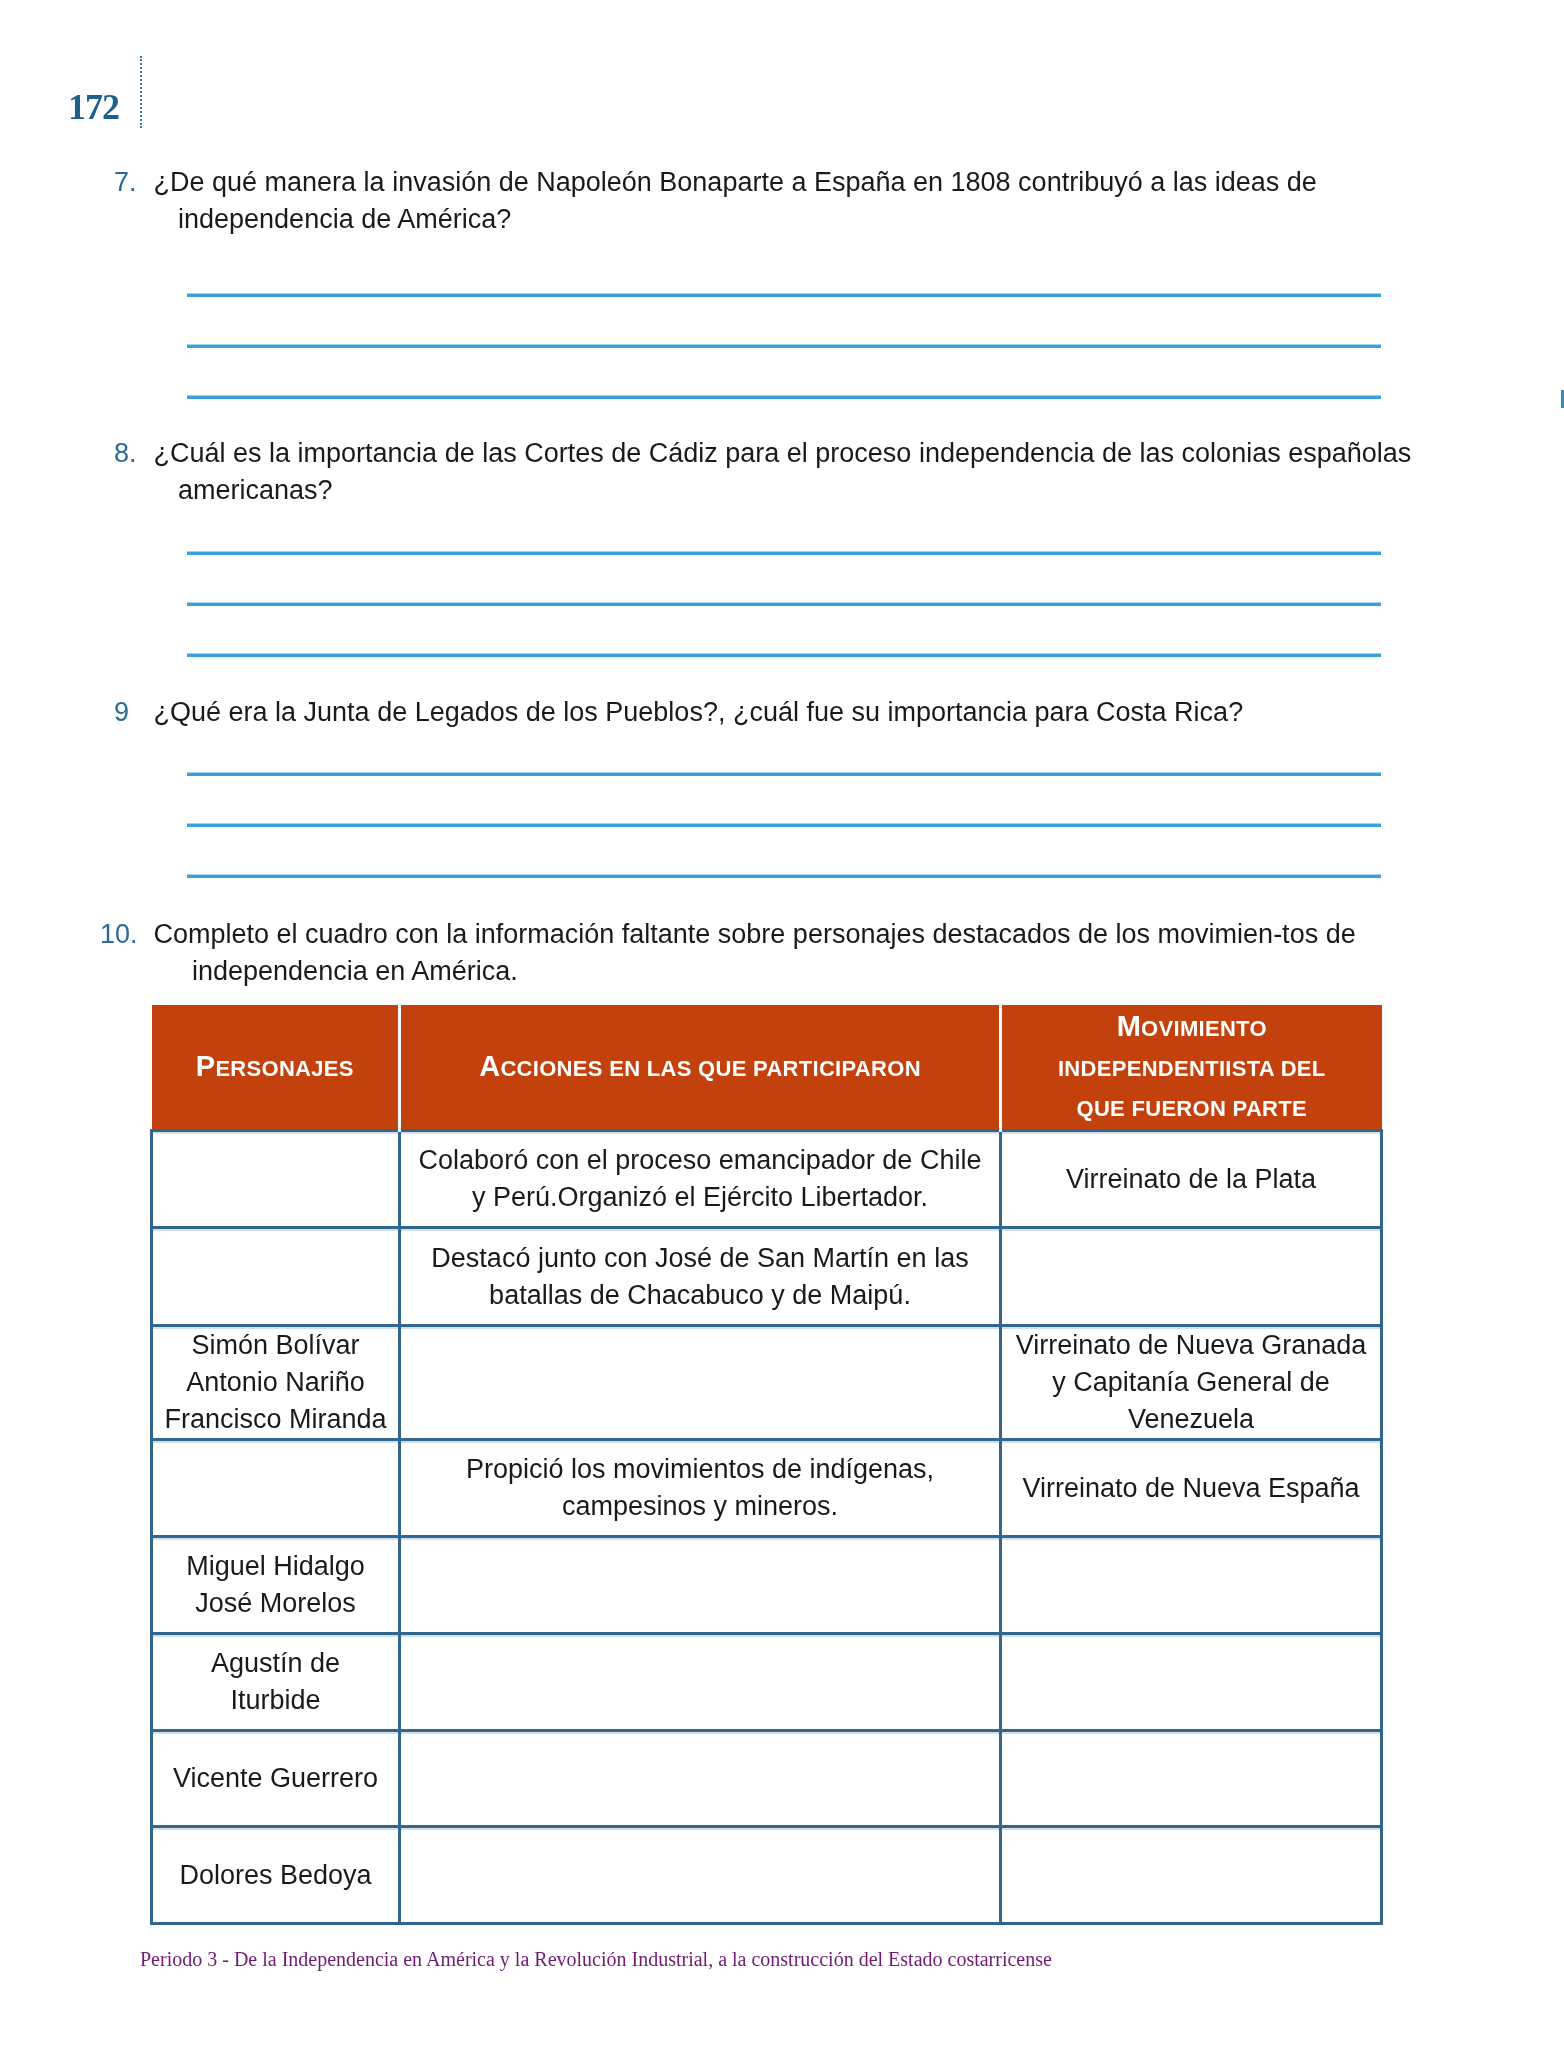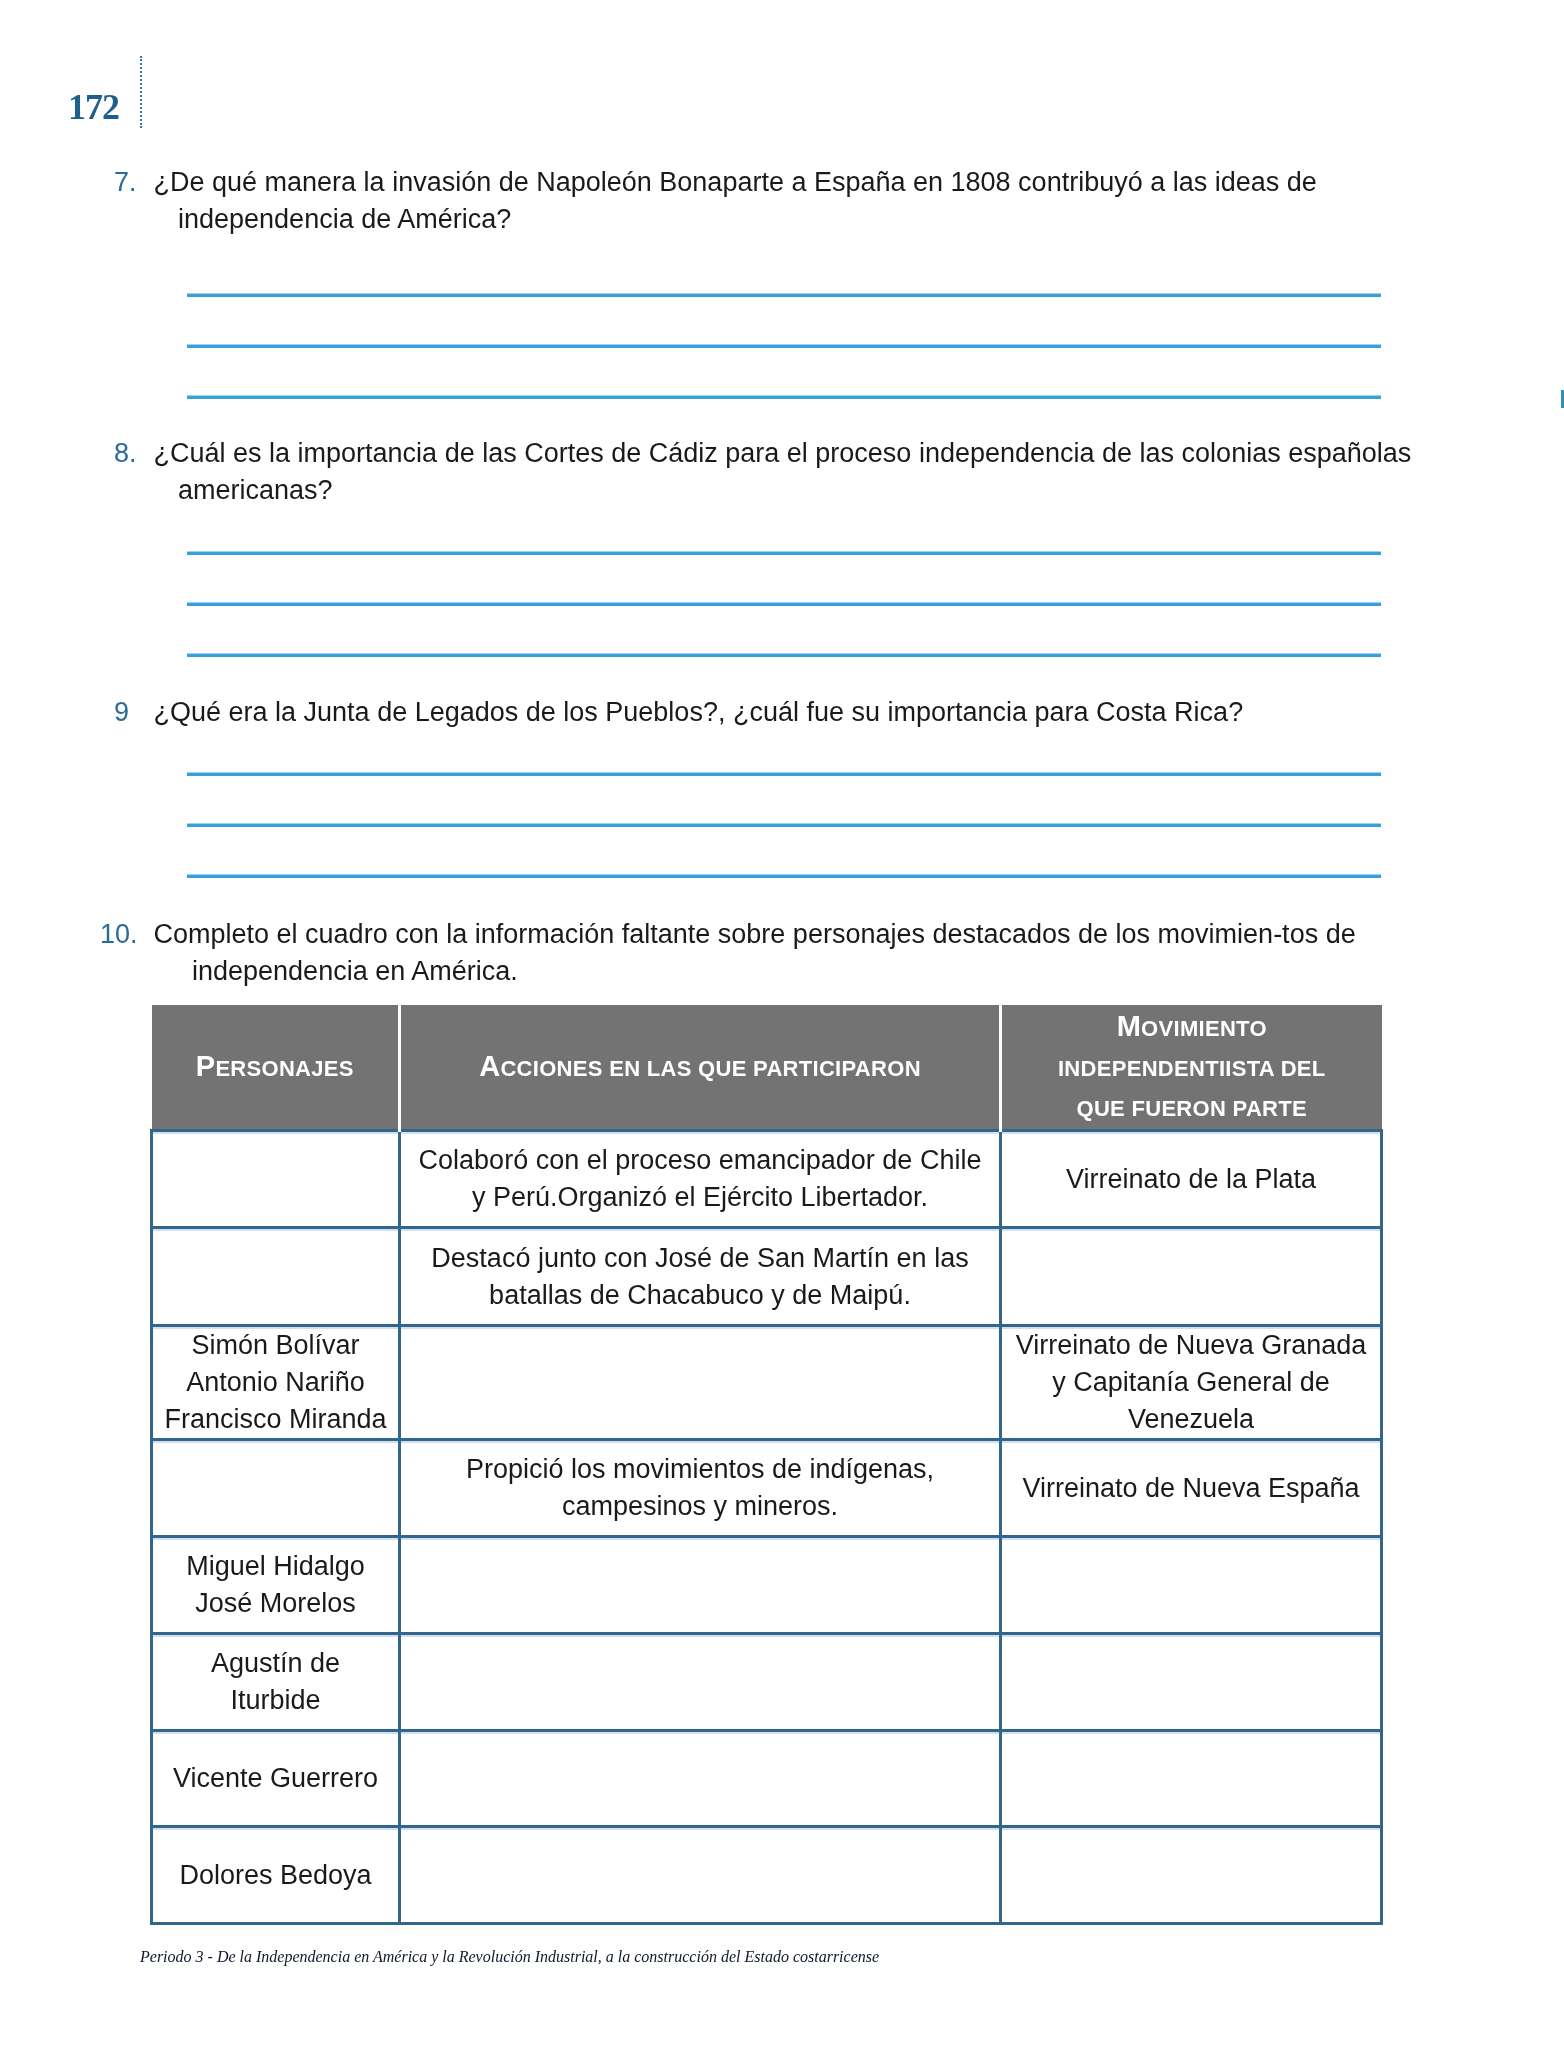--- a/index.html
+++ b/index.html
@@ -12,29 +12,29 @@
   .edge-mark { position:absolute; left:1561px; top:390px; width:3px; height:18px; background:#2d8fb8; }
   .question { position:absolute; left:146px; width:1240px; font-size:27px; line-height:37px; }
   .q-num { color:#2a6a96; display:inline-block; }
   .q-text { }
   .indent { padding-left:32px; text-indent:-32px; }
   .indent.wide { padding-left:46px; text-indent:-46px; }
   .answer-line { position:absolute; left:187px; width:1194px; height:3px; background:#3aa0dc;
          border-top:1px solid #9fd3f0; }
   table.grid { position:absolute; left:150px; top:1005px; width:1230px; border-collapse:collapse;
          table-layout:fixed; }
-  table.grid th { background:#737373; color:#ffffff; font-weight:bold; text-align:center;
+  table.grid th { background:#c2410c; color:#ffffff; font-weight:bold; text-align:center;
          vertical-align:middle; border-left:3px solid #ffffff; height:124px; padding:0 8px;
          font-size:22px; line-height:40px; letter-spacing:0.3px; }
   table.grid th:first-child { border-left:none;margin-left:24px; }
   table.grid th .big { font-size:29px; }
   table.grid td { border:3px solid #33668c; text-align:center; vertical-align:middle;
          font-size:27px; line-height:37px; padding:0 8px; box-shadow:inset 0 2px 0 #cfe0ee; }
   .footer { position:absolute; left:140px; top:1948px; font-family:"Liberation Serif", serif;
-         font-style:italic; font-size:16px; color:#0f172a; }
+         font-size:20px; color:#701a75; }
 </style>
 </head>
 <body>
 
 <div class="dotted-rule"></div>
 <div class="page-number">172</div>
 <div class="edge-mark"></div>
 
 <div class="question indent" style="top:164px;">
   <span class="q-num">7.</span>

